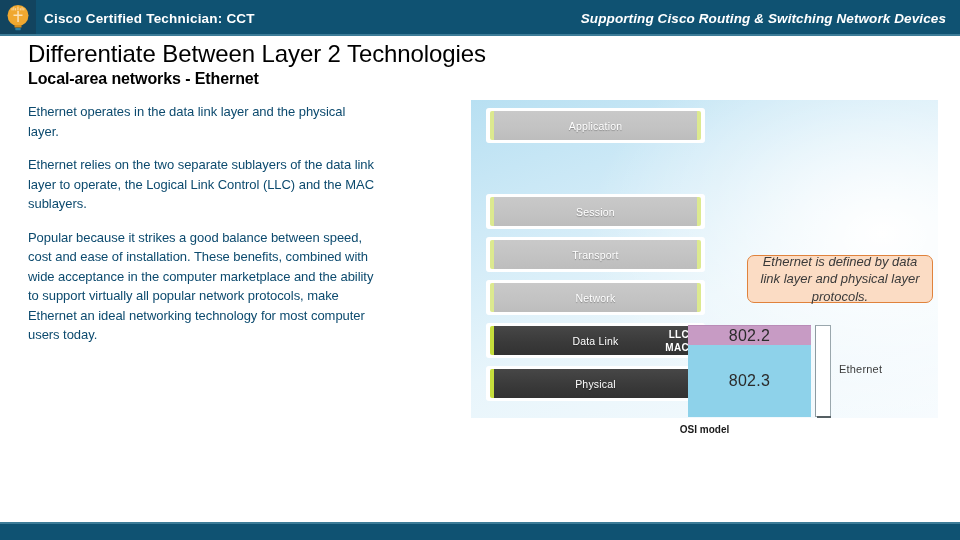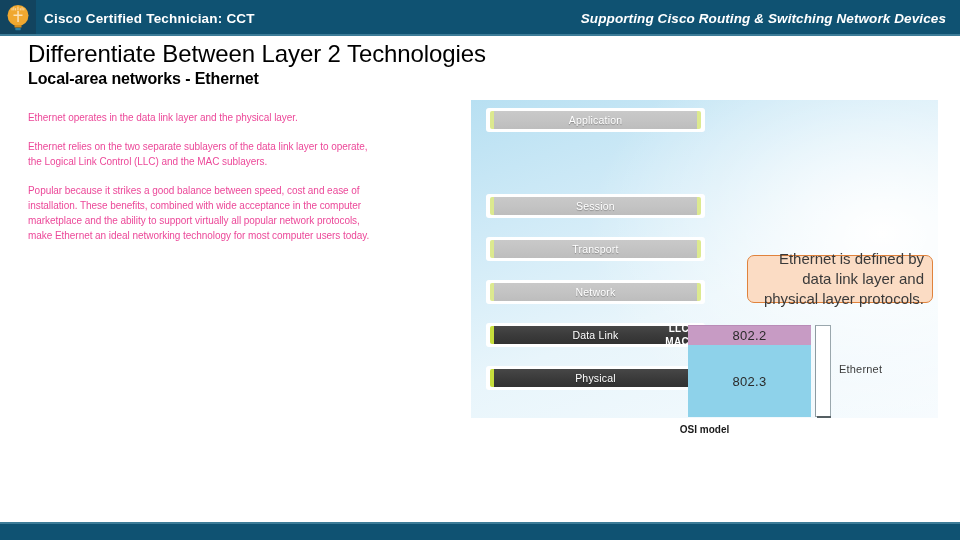--- a/index.html
+++ b/index.html
@@ -86,43 +86,43 @@
     white-space: nowrap;
   }
 
   
   #body-copy {
     position: absolute;
     left: 28px; top: 102px;
     width: 348px;
   }
   #body-copy p {
-    margin: 8px 0 14px 0;
-    font-size: 10px;
+    margin: 0 0 14px 0;
+    font-size: 13px;
     line-height: 1.50;
-    color: #ec4899;
+    color: #0c4a6e;
     letter-spacing: -0.05px;
   }
 
   
   #osi-figure {
     position: absolute;
     left: 471px; top: 100px;
     width: 467px; height: 318px;
     background:
       radial-gradient(ellipse 420px 300px at 88% 42%, #ffffff 0%, rgba(255,255,255,0.35) 42%, rgba(255,255,255,0) 70%),
       linear-gradient(160deg, #b8e0f2 0%, #cfeaf7 28%, #e8f5fb 58%, #f6fbfe 100%);
     overflow: hidden;
   }
 
   .layer-row {
     position: absolute;
     left: 15px;
     width: 219px;
-    height: 24px;
+    height: 35px;
     background: #ffffff;
     border-radius: 3px;
     box-sizing: border-box;
   }
   .layer-box {
     position: absolute;
     left: 4px; top: 3px;
     right: 4px; bottom: 3px;
     border-left: 4px solid #dce98f;
     border-right: 4px solid #dce98f;
@@ -174,21 +174,21 @@
   }
   #block-8023 {
     position: absolute;
     left: 217px; top: 245px;
     width: 123px; height: 72px;
     background: #8ed2ea;
     display: flex; align-items: center; justify-content: center;
     box-sizing: border-box;
   }
   .block-label {
-    font-size: 13px;
+    font-size: 16px;
     color: #2b2b2b;
     letter-spacing: 0.3px;
   }
 
   
   #ethernet-bracket {
     position: absolute;
     left: 344px; top: 225px;
     width: 16px; height: 92px;
     border: 1px solid #9aa7ad;
@@ -219,24 +219,25 @@
     background: #fbdcc4;
     border: 1.5px solid #e0823c;
     border-radius: 7px;
     display: flex;
     align-items: center;
     justify-content: center;
     box-sizing: border-box;
     padding: 2px 8px;
   }
   #callout-text {
-    font-size: 15px;
+    font-size: 13px;
     line-height: 1.35;
     color: #3a3a3a;
-    text-align: right;
+    text-align: center;
+    font-style: italic;
   }
 
   #figure-caption {
     position: absolute;
     left: 471px; top: 424px;
     width: 467px;
     text-align: center;
     font-size: 10px;
     font-weight: bold;
     color: #1a1a1a;

